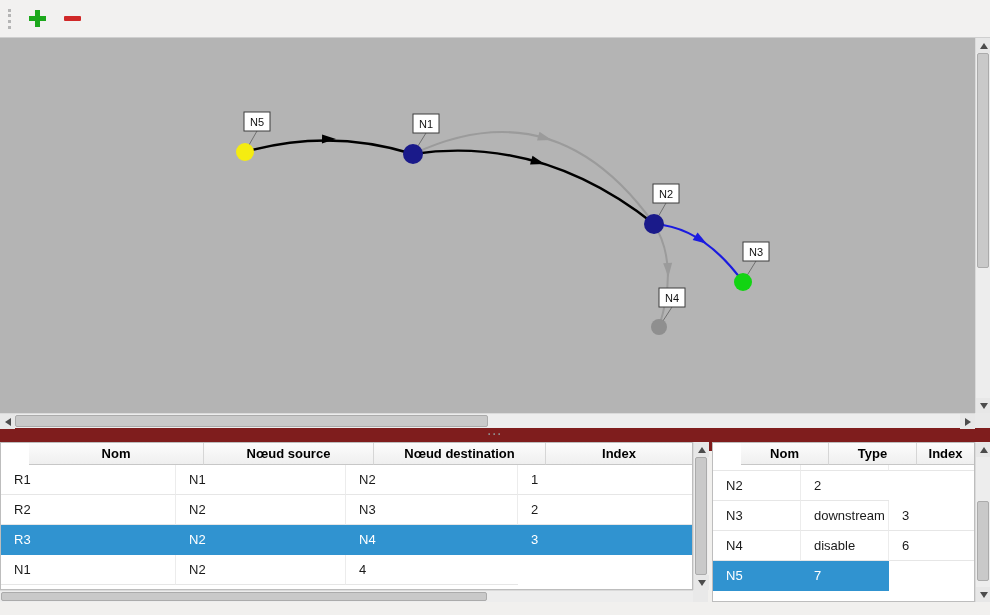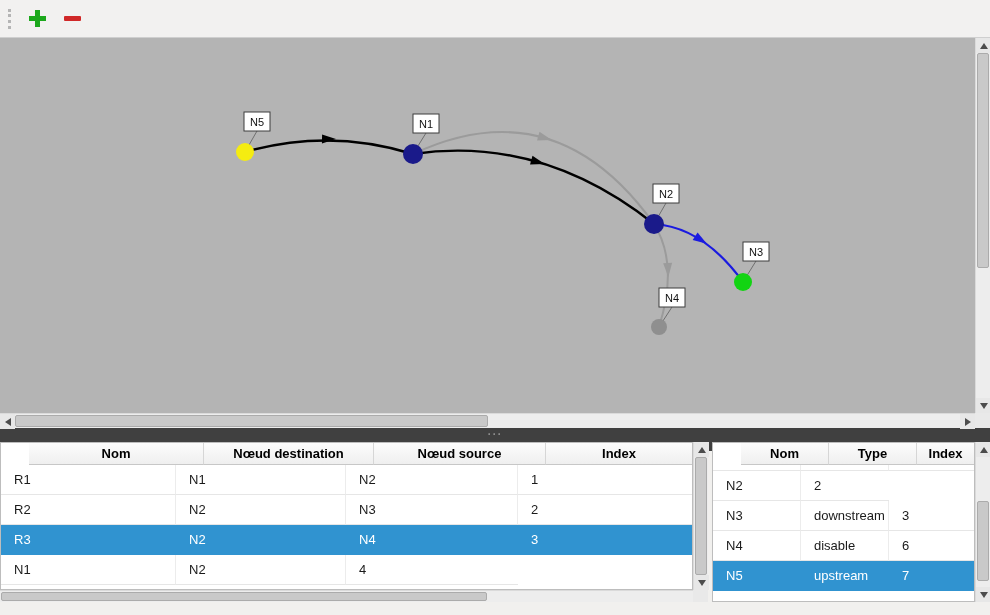--- a/index.html
+++ b/index.html
@@ -1,17 +1,17 @@
 <!DOCTYPE html>
 <html style="--sel: #3093d0; --canvas-bg: #b4b4b4; --green: #1ca81c; --red: #d02828;"><head>
 <meta charset="utf-8">
 <style>
   html,body{margin:0;padding:0;width:990px;height:615px;overflow:hidden;
     font-family:"Liberation Sans","DejaVu Sans",sans-serif;background:#f1f0ee;}
-  .window{position:relative;width:990px;height:451px;background:#404040;}
+  .window{position:relative;width:990px;height:451px;background:#7f1d1d;}
 
   
   .toolbar{position:absolute;left:0;top:0;width:990px;height:38px;background:#f2f1f0;
     border-bottom:1px solid #cfcfcf;display:flex;align-items:center;padding-left:8px;box-sizing:border-box;gap:14px;}
   .grip{height:20px;width:0;border-left:3px dotted #b5b5b5;margin-right:2px;}
   .tb-btn{background:transparent;border:none;padding:2px;cursor:default;display:flex;align-items:center;}
   .plus{position:relative;display:inline-block;width:17px;height:17px;}
   .plus i{position:absolute;background:var(--green,#1ca81c);}
   .plus .pv{left:6px;top:0;width:5px;height:17px;}
   .plus .ph{left:0;top:6px;width:17px;height:5px;}
@@ -138,22 +138,22 @@
 
     <div class="sb-corner" style="left:975px;top:375px;width:15px;height:15px;"></div>
   </div>
 
   <div class="splitter-strip">⋯</div>
 
   <div class="panel left-panel">
     <div class="tbl left">
       <div class="thead cols4">
         <div class="th">Nom</div>
+        <div class="th">Nœud source</div>
         <div class="th">Nœud destination</div>
-        <div class="th">Nœud source</div>
         <div class="th">Index</div>
       </div>
       <div class="trow cols4">
         <div class="td">R1</div>
         <div class="td">N1</div>
         <div class="td">N2</div>
         <div class="td">1</div>
       </div>
       <div class="trow cols4">
         <div class="td">R2</div>
@@ -215,21 +215,20 @@
         <div class="td">downstream</div>
         <div class="td">3</div>
       </div>
       <div class="trow cols3">
         <div class="td">N4</div>
         <div class="td">disable</div>
         <div class="td">6</div>
       </div>
       <div class="trow cols3 sel">
         <div class="td">N5</div>
-        <div class="td">upstream</div>
         <div class="td">7</div>
       </div>
     </div>
 
     <div class="vsb" style="left:263px;top:0;height:160px;">
       <div class="sb-btn">
           <span class="tri up"></span>
         </div>
       <div class="sb-track">
         <div class="sb-thumb" style="top:44px;height:80px;"></div>

